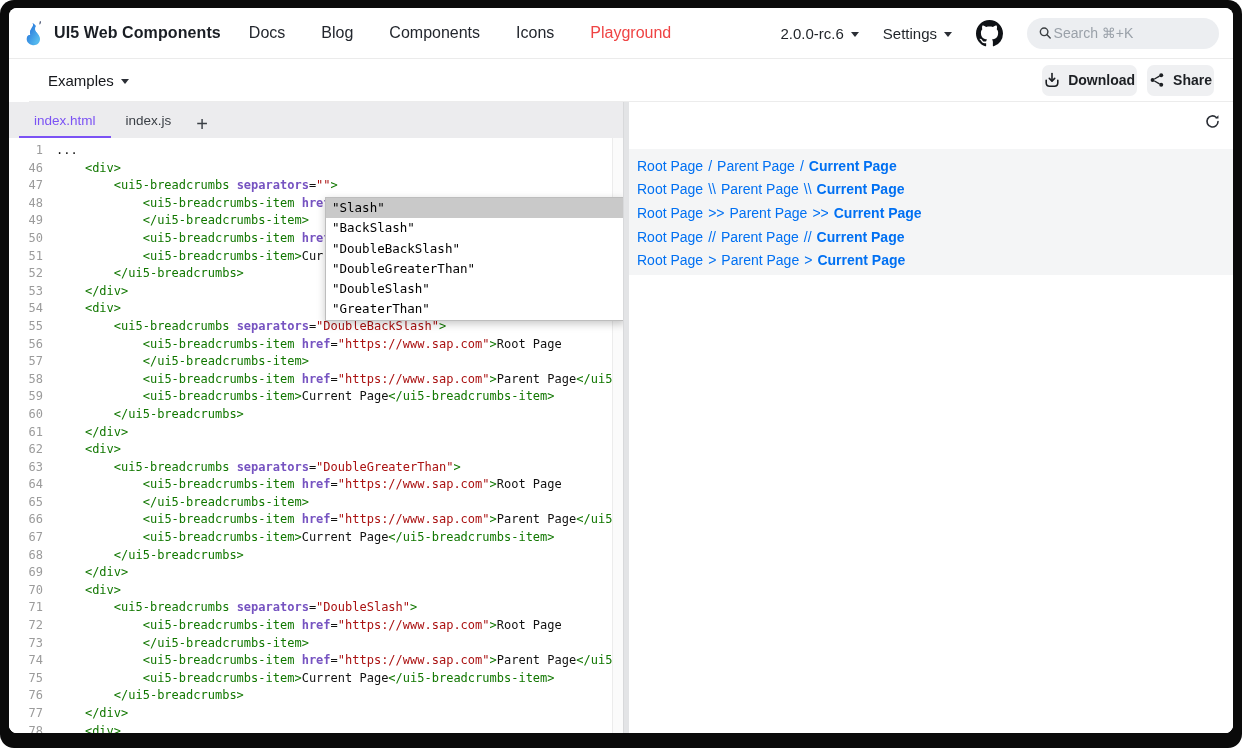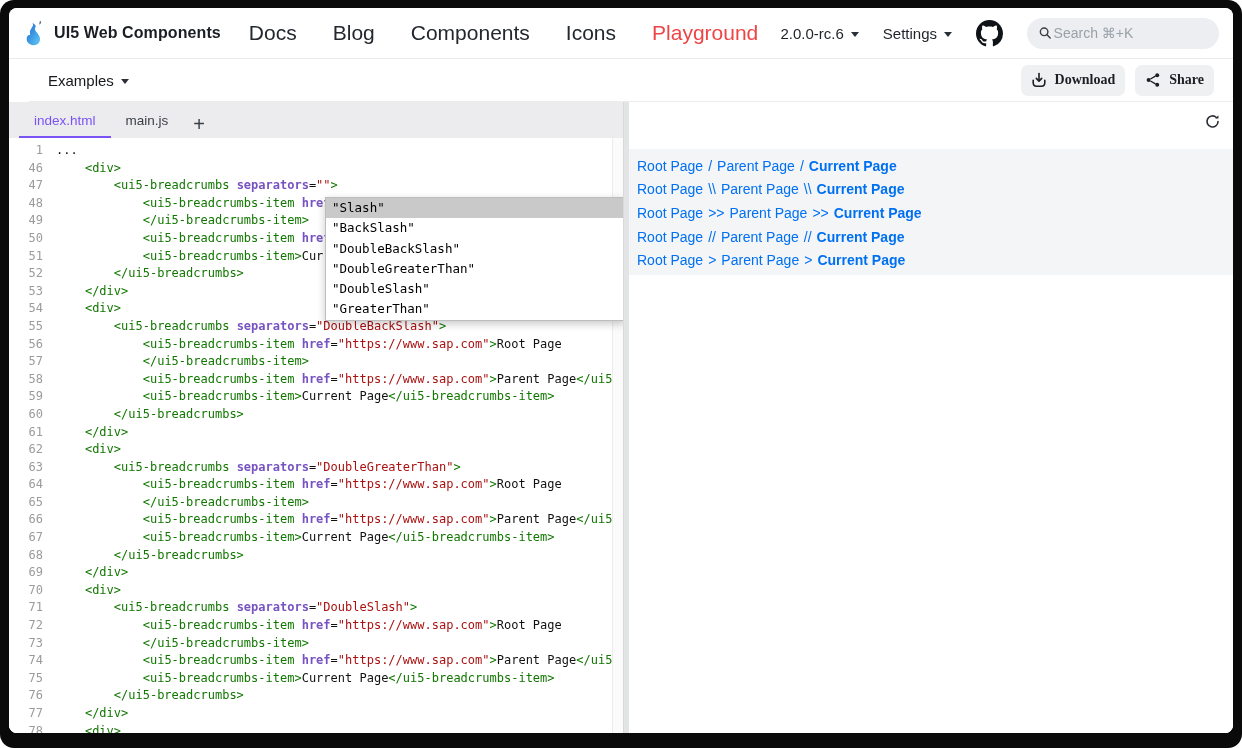--- a/index.html
+++ b/index.html
@@ -5,35 +5,35 @@
   html,body{margin:0;padding:0;background:#fff;}
   body{width:1242px;height:748px;position:relative;font-family:"Liberation Sans",sans-serif;}
   .frame{position:absolute;inset:0;background:#0a0a0a;border-radius:14px;overflow:hidden;}
   .app{position:absolute;top:8px;left:9px;right:9px;bottom:15px;background:#fff;border-radius:8px;overflow:hidden;display:flex;flex-direction:column;justify-content:space-between;}
 
   
   .header{height:50px;flex:0 0 50px;display:flex;align-items:center;padding:0 14px;border-bottom:1px solid #ebebeb;background:#fff;}
   .brand{display:flex;align-items:center;gap:9px;margin-right:28px;cursor:pointer;}
   .brand-title{font-size:16px;font-weight:700;color:#1a1e24;letter-spacing:.1px;}
   .nav{display:flex;align-items:center;gap:36px;}
-  .nav-link{font-size:21px;color:#23272e;cursor:pointer;}
+  .nav-link{font-size:16px;color:#23272e;cursor:pointer;}
   .nav-link.active{color:#ef4444;}
   .header-right{margin-left:auto;display:flex;align-items:center;gap:24px;}
   .dd{display:flex;align-items:center;font-size:15px;color:#1f2328;cursor:pointer;}
   .caret{width:0;height:0;border-left:4.5px solid transparent;border-right:4.5px solid transparent;border-top:5.5px solid #2b2f36;display:inline-block;margin-left:7px;margin-top:2px;}
   .gh{width:27px;height:27px;display:flex;align-items:center;justify-content:center;cursor:pointer;}
   .search{width:168px;height:31px;background:#eceef1;border-radius:16px;display:flex;align-items:center;padding:0 12px;}
   .search input{border:none;outline:none;background:transparent;font-size:14px;color:#333;width:100%;font-family:"Liberation Sans",sans-serif;}
   .search input::placeholder{color:#9aa1a9;}
 
   
   .toolbar{height:42px;flex:0 0 42px;display:flex;align-items:center;padding:0 19px;border-bottom:1px solid #ececec;background:#fff;margin-left:20px;}
   .examples{display:flex;align-items:center;font-size:15px;color:#16181c;cursor:pointer;}
   .toolbar-right{margin-left:auto;display:flex;align-items:center;gap:10px;}
-  .tb-btn{height:31px;background:#eff0f2;border:none;border-radius:7px;display:flex;align-items:center;gap:8px;padding:0 10px;font-size:14px;font-weight:700;color:#1c1f23;cursor:pointer;font-family:Liberation Serif, serif;}
+  .tb-btn{height:31px;background:#eff0f2;border:none;border-radius:7px;display:flex;align-items:center;gap:8px;padding:0 2px;font-size:14px;font-weight:700;color:#1c1f23;cursor:pointer;font-family:Liberation Sans, sans-serif;}
 
   
   .main{flex:1;display:flex;min-height:0;}
   .editor-pane{width:614px;flex:0 0 614px;display:flex;flex-direction:column;min-height:0;background:#fff;}
   .divider{width:5px;flex:0 0 5px;background:#e3e4e6;border-left:1px solid #d8d9db;}
   .preview-pane{flex:1;background:#fff;display:flex;flex-direction:column;min-height:0;}
 
   
   .tabbar{height:36px;flex:0 0 36px;background:#ececee;display:flex;align-items:flex-end;padding-left:10px;}
   .tab{height:36px;display:flex;align-items:center;padding:0 15px;font-size:13.5px;color:#3a3f45;cursor:pointer;position:relative;}
@@ -145,21 +145,21 @@
     </div>
 
     <div class="main">
 
       <div class="editor-pane">
         <div class="tabbar">
           <div class="tab active">
             <span>index.html</span>
           </div>
           <div class="tab">
-            <span>main.js</span>
+            <span>index.js</span>
           </div>
           <div class="tab-add">+</div>
         </div>
         <div class="code-area">
           <div>
               <div class="line"><span class="gutter">1</span><span class="code"><span class="tok-pln">...</span></span></div>
               <div class="line"><span class="gutter">46</span><span class="code"><span class="tok-pln">    </span><span class="tok-tag">&lt;div&gt;</span></span></div>
               <div class="line"><span class="gutter">47</span><span class="code"><span class="tok-pln">        </span><span class="tok-tag">&lt;ui5-breadcrumbs</span><span class="tok-pln"> </span><span class="tok-attr">separators</span><span class="tok-pln">=</span><span class="tok-str">""</span><span class="tok-tag">&gt;</span></span></div>
               <div class="line"><span class="gutter">48</span><span class="code"><span class="tok-pln">            </span><span class="tok-tag">&lt;ui5-breadcrumbs-item</span><span class="tok-pln"> </span><span class="tok-attr">href</span><span class="tok-pln">=</span><span class="tok-str">"https://www.sap.com"</span><span class="tok-tag">&gt;</span><span class="tok-pln">Root Page</span></span></div>
               <div class="line"><span class="gutter">49</span><span class="code"><span class="tok-pln">            </span><span class="tok-tag">&lt;/ui5-breadcrumbs-item&gt;</span></span></div>

